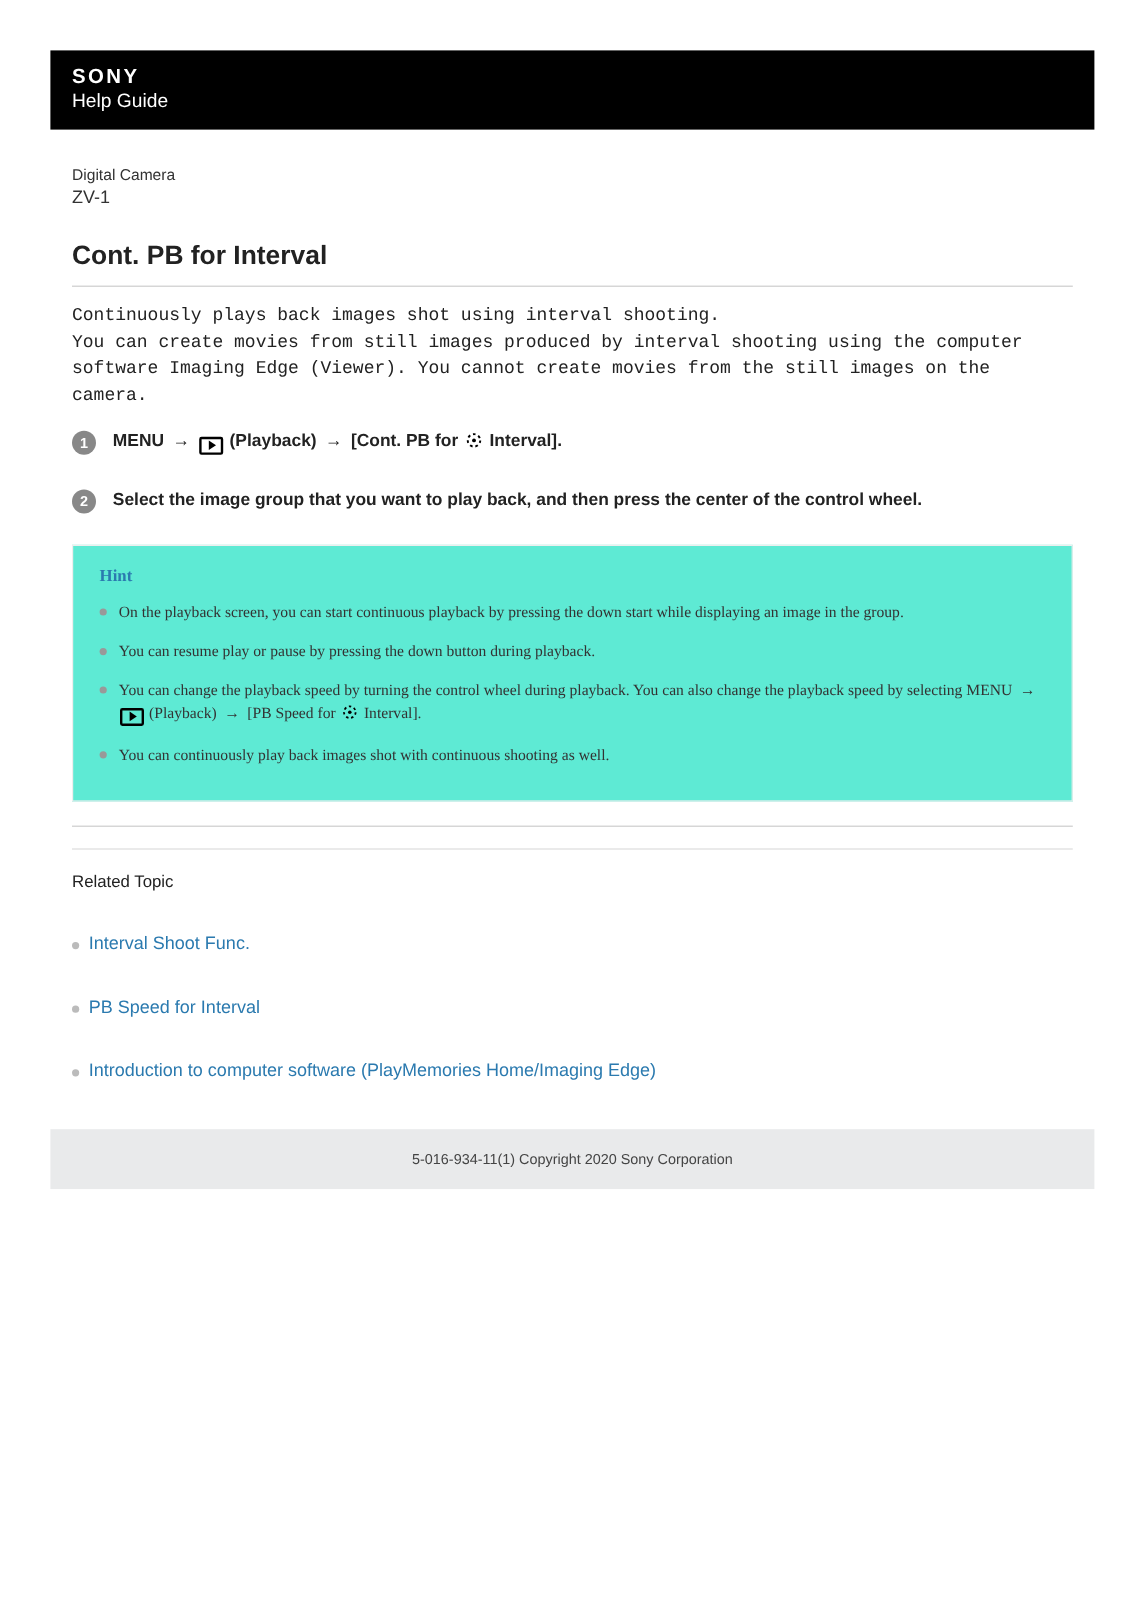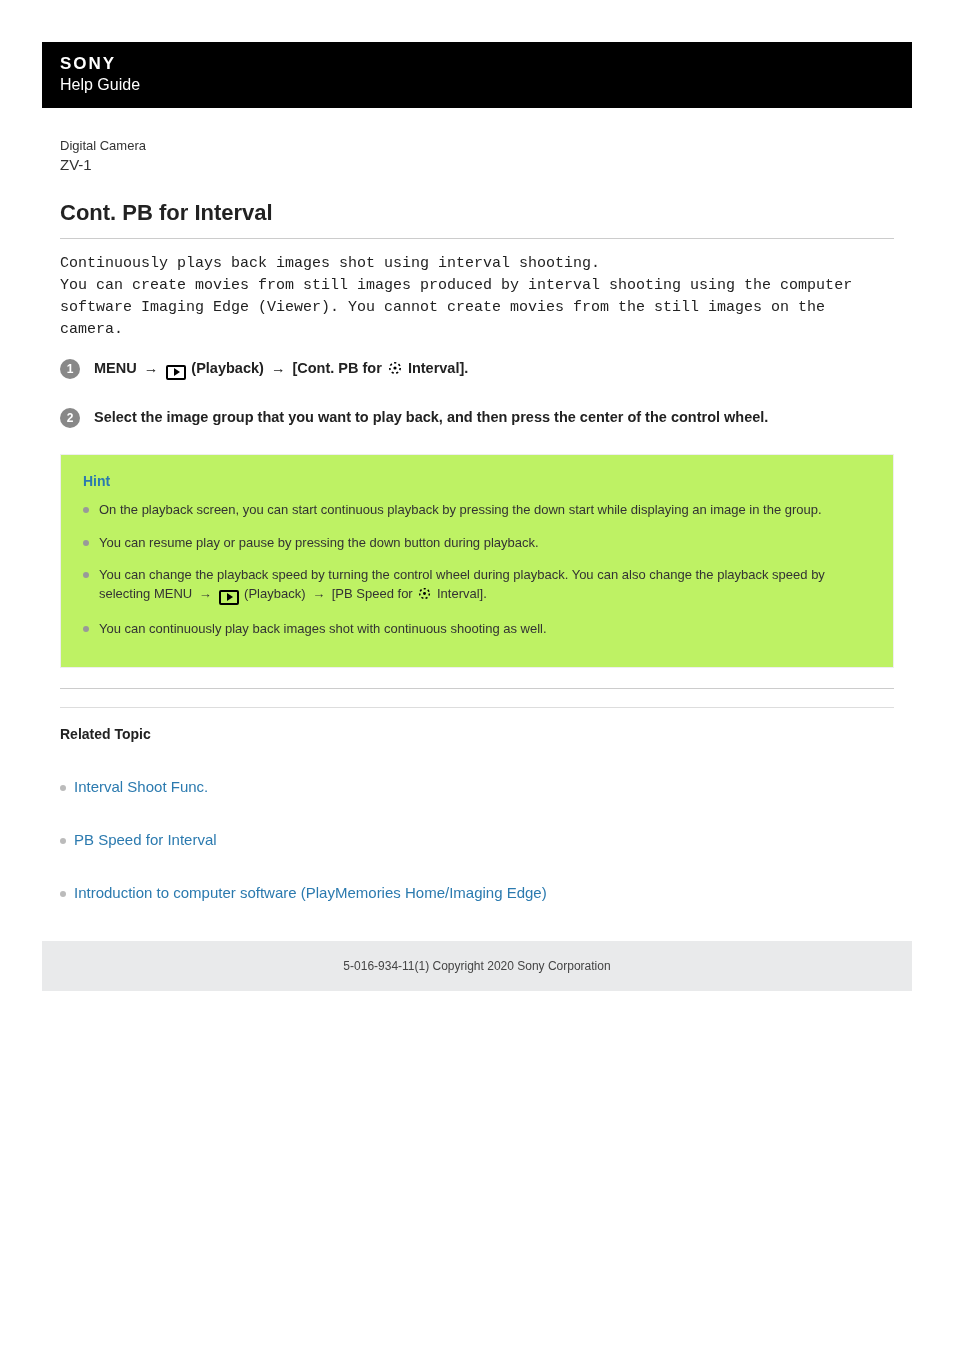--- a/index.html
+++ b/index.html
@@ -95,23 +95,24 @@
       border-bottom: 4px solid transparent;
       margin-left: 1px;
     }
     .icon-interval {
       display: inline-block;
       vertical-align: -2px;
       margin: 0 2px;
     }
     .hint-box {
       margin: 6px 60px 20px 60px;
-      background: #bef264;
+      background: #5eead4;
       border: 1px solid #eee;
       padding: 18px 22px 14px 22px;
+      font-family: Liberation Serif, serif;
     }
     .hint-title {
       color: #2b7aaf;
       font-weight: bold;
       font-size: 14px;
       margin-bottom: 12px;
     }
     .hint-list { list-style: none; }
     .hint-list li {
       position: relative;
@@ -123,21 +124,21 @@
     }
     .hint-list li::before {
       content: "";
       position: absolute;
       left: 0; top: 6px;
       width: 6px; height: 6px;
       border-radius: 50%;
       background: #999;
     }
     .related-section { margin: 18px 60px 0 60px; }
-    .related-title { font-weight: bold; font-size: 14px; margin: 18px 0 10px 0; }
+    .related-title { font-weight: normal; font-size: 14px; margin: 18px 0 10px 0; }
     .related-list { list-style: none; }
     .related-list li {
       position: relative;
       padding-left: 14px;
       margin-bottom: 6px;
       font-size: 15px;
       margin-top: 36px;
     }
     .related-list li::before {
       content: "";

